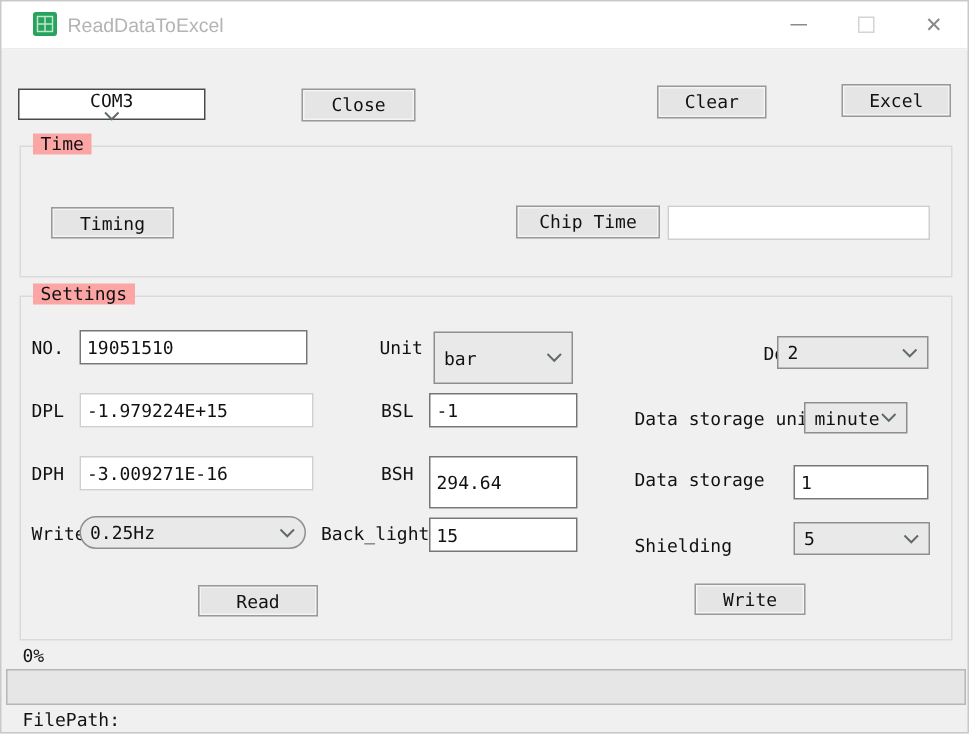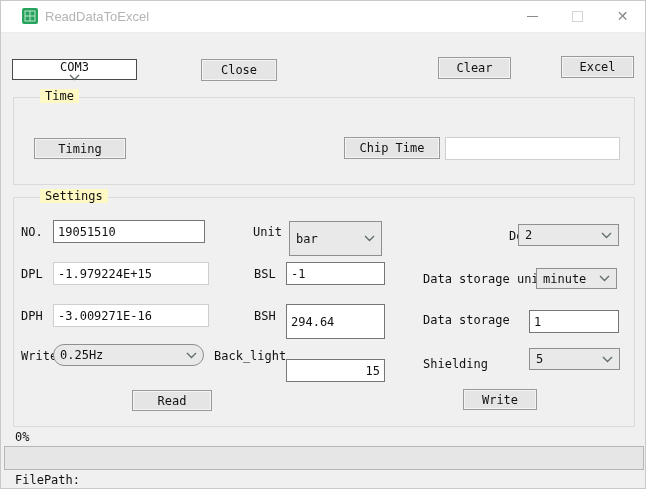--- a/index.html
+++ b/index.html
@@ -28,21 +28,21 @@
     font-family:"DejaVu Sans Mono","Liberation Mono",monospace;font-size:12px;
     padding:0 4px;box-sizing:border-box;color:#111;outline:none;
   }
   .combo{
     position:absolute;display:flex;align-items:center;justify-content:space-between;
     padding:0 6px;border:1px solid #8f8f8f;background:#e9e9e9;box-sizing:border-box;
   }
   .combo.white{background:#ffffff;border-color:#4a4a4a;}
   .label{position:absolute;white-space:nowrap;}
   .group{position:absolute;border:1px solid #dadada;box-sizing:border-box;}
-  .group-label{position:absolute;top:-9px;left:8px;background:#fef9c3;padding:0 5px;margin-left:18px;}
+  .group-label{position:absolute;top:-9px;left:8px;background:#fca5a5;padding:0 5px;}
   .progress{
     position:absolute;left:3px;top:445px;width:640px;height:24px;
     border:1px solid #b6b6b6;background:#e6e6e6;box-sizing:border-box;
   }
   .progress-fill{height:100%;width:0%;background:#06b025;}
   .chev{flex:0 0 auto;}
 </style>
 </head>
 <body>
 
@@ -79,21 +79,21 @@
   <div class="btn" style="left:437px;top:56px;width:73px;height:22px;">
     <span>Clear</span>
   </div>
   <div class="btn" style="left:560px;top:55px;width:73px;height:22px;">
     <span>Excel</span>
   </div>
 
   <div class="group" style="left:12px;top:96px;width:622px;height:88px;">
     <span class="group-label">Time</span>
   </div>
-  <div class="btn" style="left:33px;top:137px;width:92px;height:21px;">
+  <div class="btn" style="left:33px;top:137px;width:82px;height:21px;">
     <span>Timing</span>
   </div>
   <div class="btn" style="left:343px;top:136px;width:96px;height:22px;">
     <span>Chip Time</span>
   </div>
   <input class="input" style="left: 444px; top: 136px; width: 175px; height: 23px; border-color: rgb(207, 207, 207);" value="">
 
   <div class="group" style="left:12px;top:196px;width:622px;height:230px;">
     <span class="group-label">Settings</span>
   </div>
@@ -113,21 +113,21 @@
     <svg class="chev" width="11" height="7" viewBox="0 0 11 7">
         <polyline points="1,1 5.5,5.5 10,1" fill="none" stroke="#5f6a6a" stroke-width="1.3"></polyline>
       </svg>
   </div>
 
   <span class="label" style="left:20px;top:266px;">DPL</span>
   <input class="input" style="left: 52px; top: 261px; width: 156px; height: 23px; border-color: rgb(207, 207, 207);" value="-1.979224E+15">
   <span class="label" style="left:253px;top:266px;">BSL</span>
   <input class="input" style="left: 285px; top: 261px; width: 99px; height: 23px;" value="-1">
   <span class="label" style="left:422px;top:271px;">Data storage unit</span>
-  <div class="combo" style="left:535px;top:267px;width:81px;height:21px;">
+  <div class="combo" style="left:535px;top:267px;width:69px;height:21px;">
     <span>minute</span>
     <svg class="chev" width="11" height="7" viewBox="0 0 11 7">
         <polyline points="1,1 5.5,5.5 10,1" fill="none" stroke="#5f6a6a" stroke-width="1.3"></polyline>
       </svg>
   </div>
 
   <span class="label" style="left:20px;top:308px;">DPH</span>
   <input class="input" style="left: 52px; top: 303px; width: 156px; height: 23px; border-color: rgb(207, 207, 207);" value="-3.009271E-16">
   <span class="label" style="left:253px;top:308px;">BSH</span>
   <input class="input" style="left: 285px; top: 303px; width: 99px; height: 35px;" value="294.64">
@@ -135,21 +135,21 @@
   <input class="input" style="left: 528px; top: 309px; width: 90px; height: 23px;" value="1">
 
   <span class="label" style="left:20px;top:348px;">Write</span>
   <div class="combo" style="left:52px;top:343px;width:151px;height:22px;border-radius:11px;">
     <span>0.25Hz</span>
     <svg class="chev" width="11" height="7" viewBox="0 0 11 7">
         <polyline points="1,1 5.5,5.5 10,1" fill="none" stroke="#5f6a6a" stroke-width="1.3"></polyline>
       </svg>
   </div>
   <span class="label" style="left:213px;top:348px;">Back_light</span>
-  <input class="input" style="left: 285px; top: 358px; width: 99px; height: 23px; text-align: right;" value="15">
+  <input class="input" style="left: 285px; top: 344px; width: 99px; height: 23px;" value="15">
   <span class="label" style="left:422px;top:356px;">Shielding</span>
   <div class="combo" style="left:528px;top:347px;width:91px;height:22px;">
     <span>5</span>
     <svg class="chev" width="11" height="7" viewBox="0 0 11 7">
         <polyline points="1,1 5.5,5.5 10,1" fill="none" stroke="#5f6a6a" stroke-width="1.3"></polyline>
       </svg>
   </div>
 
   <div class="btn" style="left:131px;top:389px;width:80px;height:21px;">
     <span>Read</span>

